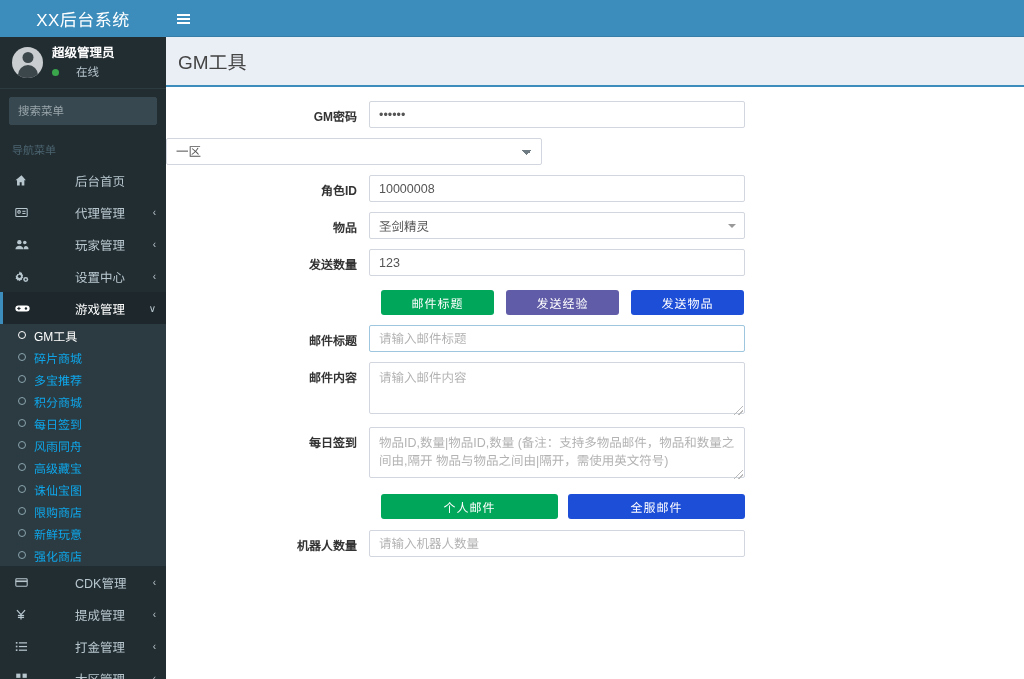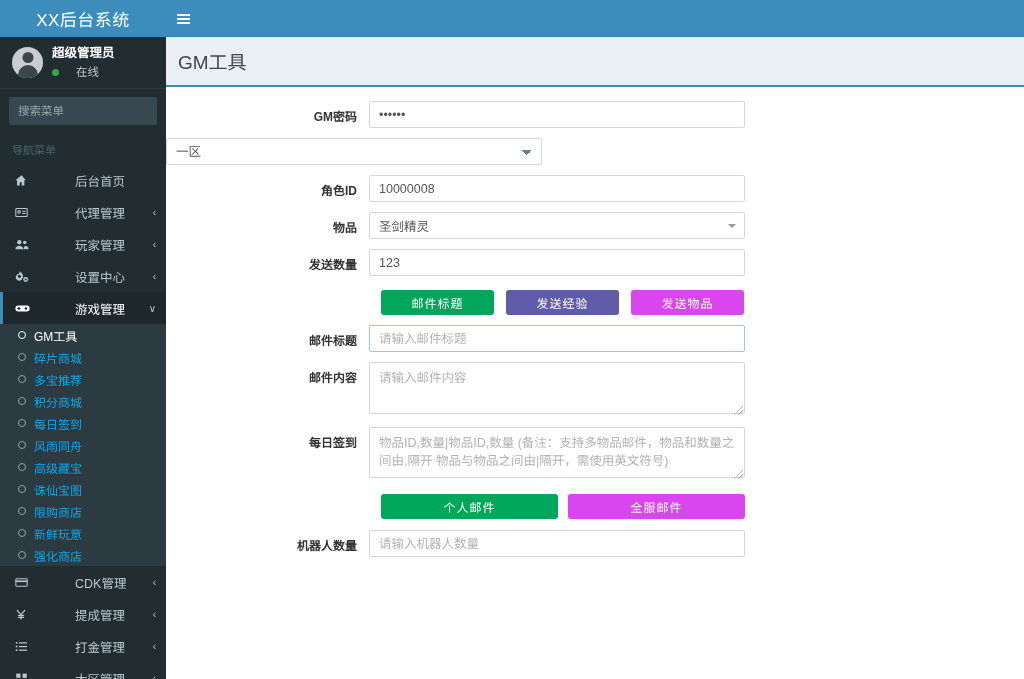--- a/index.html
+++ b/index.html
@@ -184,21 +184,21 @@
   .btn-row { display: flex; margin-bottom: 10px; }
   .btn-row .spacer { width: 215px; flex: none; }
   .btn {
     border: 0; border-radius: 3px; color: #ffffff;
     font-size: 12px; font-family: inherit; cursor: pointer;
     height: 25px; display: inline-flex; align-items: center; justify-content: center;
     letter-spacing: 1px;
   }
   .btn-green  { background: #00a65a; }
   .btn-purple { background: #605ca8; }
-  .btn-cyan   { background: #d946ef; }
+  .btn-cyan   { background: #1d4ed8; }
   .btn-red    { background: #dd4b39; }
   .btn-w115 { width: 113px; }
   .btn-w175 { width: 177px; }
   .gap10 { width: 10px; flex: none; }
   .gap12 { width: 12px; flex: none; }
 
   .resize-grip {
     position: absolute; right: 2px; bottom: 2px;
     width: 9px; height: 9px;
     background:

